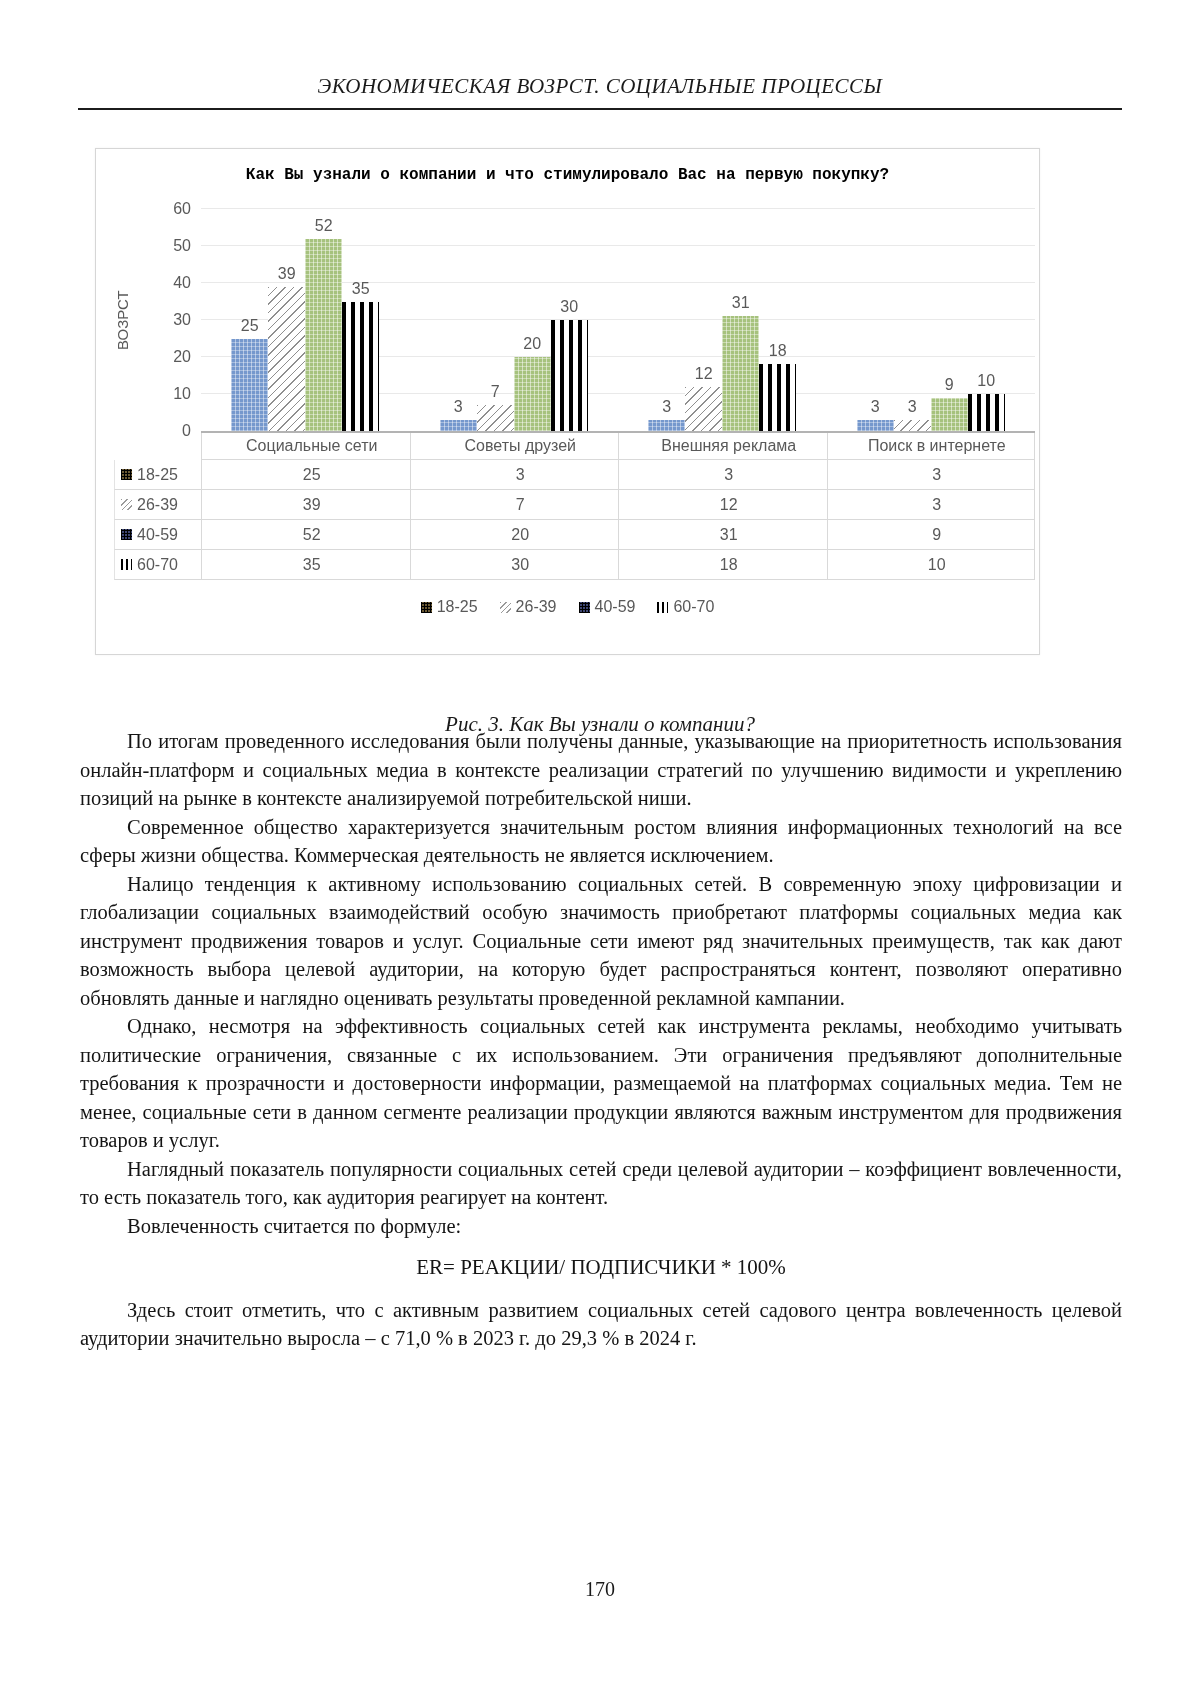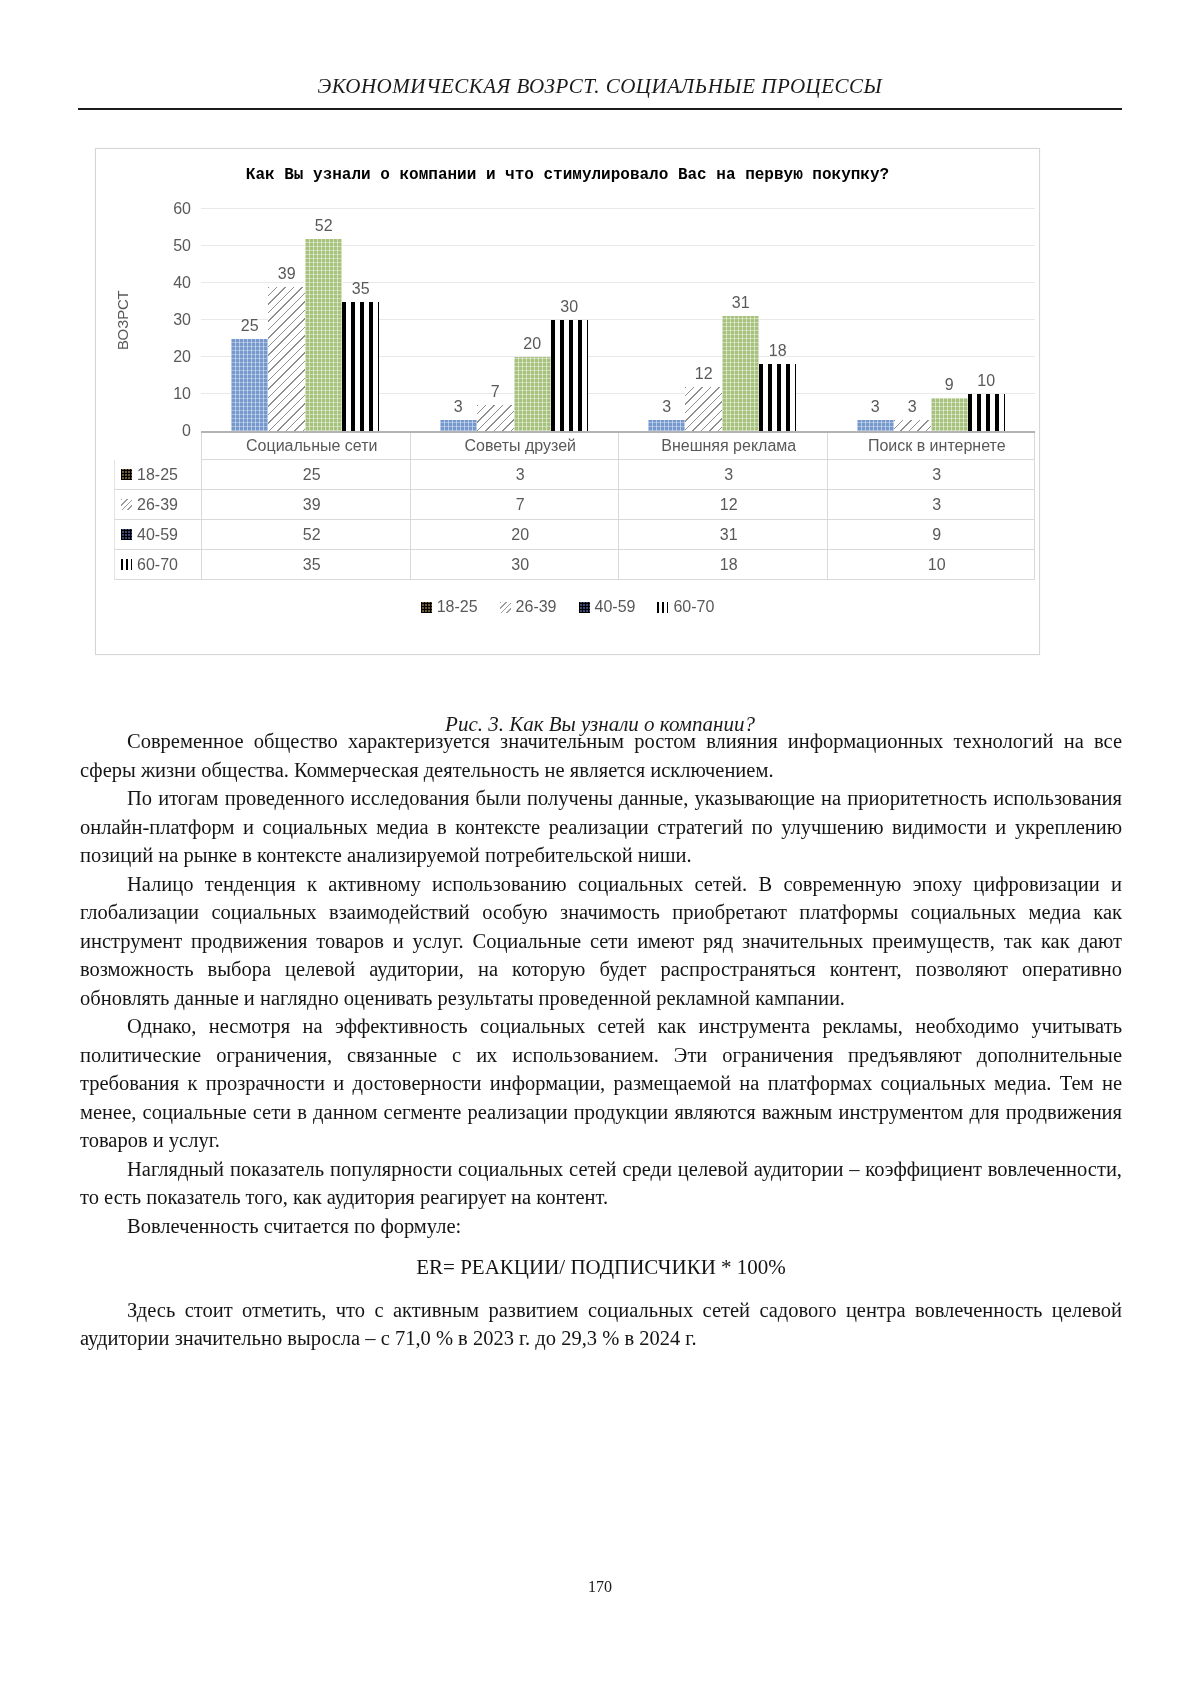--- a/index.html
+++ b/index.html
@@ -84,21 +84,21 @@
     position:absolute;left:80px;right:78px;top:727px;
     font-size:20.5px;line-height:28.5px;text-align:justify;color:#141414;
   }
   .body-text p{margin:0;text-indent:47px;}
   .formula{
     text-align:center;text-indent:0 !important;
     margin:13px 0 14px 0 !important;font-size:21px;
   }
   .page-number{
     position:absolute;left:0;right:0;top:1578px;text-align:center;
-    font-size:16px;color:#1a1a1a;
+    font-size:20px;color:#1a1a1a;
   }
 </style>
 </head>
 <body>
 
 <div class="journal-header">ЭКОНОМИЧЕСКАЯ ВОЗРСТ. СОЦИАЛЬНЫЕ ПРОЦЕССЫ</div>
 
 <div class="chart-box">
   <div class="chart-title">Как Вы узнали о компании и что стимулировало Вас на первую покупку?</div>
   <div class="chart-grid">
@@ -248,22 +248,22 @@
       <div class="legend-item">
         <span class="sw sw4"></span>
         <span>60-70</span>
       </div>
     </div>
 </div>
 
 <div class="fig-caption">Рис. 3. Как Вы узнали о компании?</div>
 
 <div class="body-text" id="body-text">
+    <p>По итогам проведенного исследования были получены данные, указывающие на приоритетность использования онлайн-платформ и социальных медиа в контексте реализации стратегий по улучшению видимости и укреплению позиций на рынке в контексте анализируемой потребительской ниши.</p>
     <p>Современное общество характеризуется значительным ростом влияния информационных технологий на все сферы жизни общества. Коммерческая деятельность не является исключением.</p>
-    <p>По итогам проведенного исследования были получены данные, указывающие на приоритетность использования онлайн-платформ и социальных медиа в контексте реализации стратегий по улучшению видимости и укреплению позиций на рынке в контексте анализируемой потребительской ниши.</p>
     <p>Налицо тенденция к активному использованию социальных сетей. В современную эпоху цифровизации и глобализации социальных взаимодействий особую значимость приобретают платформы социальных медиа как инструмент продвижения товаров и услуг. Социальные сети имеют ряд значительных преимуществ, так как дают возможность выбора целевой аудитории, на которую будет распространяться контент, позволяют оперативно обновлять данные и наглядно оценивать результаты проведенной рекламной кампании.</p>
     <p>Однако, несмотря на эффективность социальных сетей как инструмента рекламы, необходимо учитывать политические ограничения, связанные с их использованием. Эти ограничения предъявляют дополнительные требования к прозрачности и достоверности информации, размещаемой на платформах социальных медиа. Тем не менее, социальные сети в данном сегменте реализации продукции являются важным инструментом для продвижения товаров и услуг.</p>
     <p>Наглядный показатель популярности социальных сетей среди целевой аудитории – коэффициент вовлеченности, то есть показатель того, как аудитория реагирует на контент.</p>
     <p>Вовлеченность считается по формуле:</p>
     <p class="formula">ER= РЕАКЦИИ/ ПОДПИСЧИКИ * 100%</p>
     <p>Здесь стоит отметить, что с активным развитием социальных сетей садового центра вовлеченность целевой аудитории значительно выросла – с 71,0 % в 2023 г. до 29,3 % в 2024 г.</p>
   </div>
 
 <div class="page-number">170</div>
 

